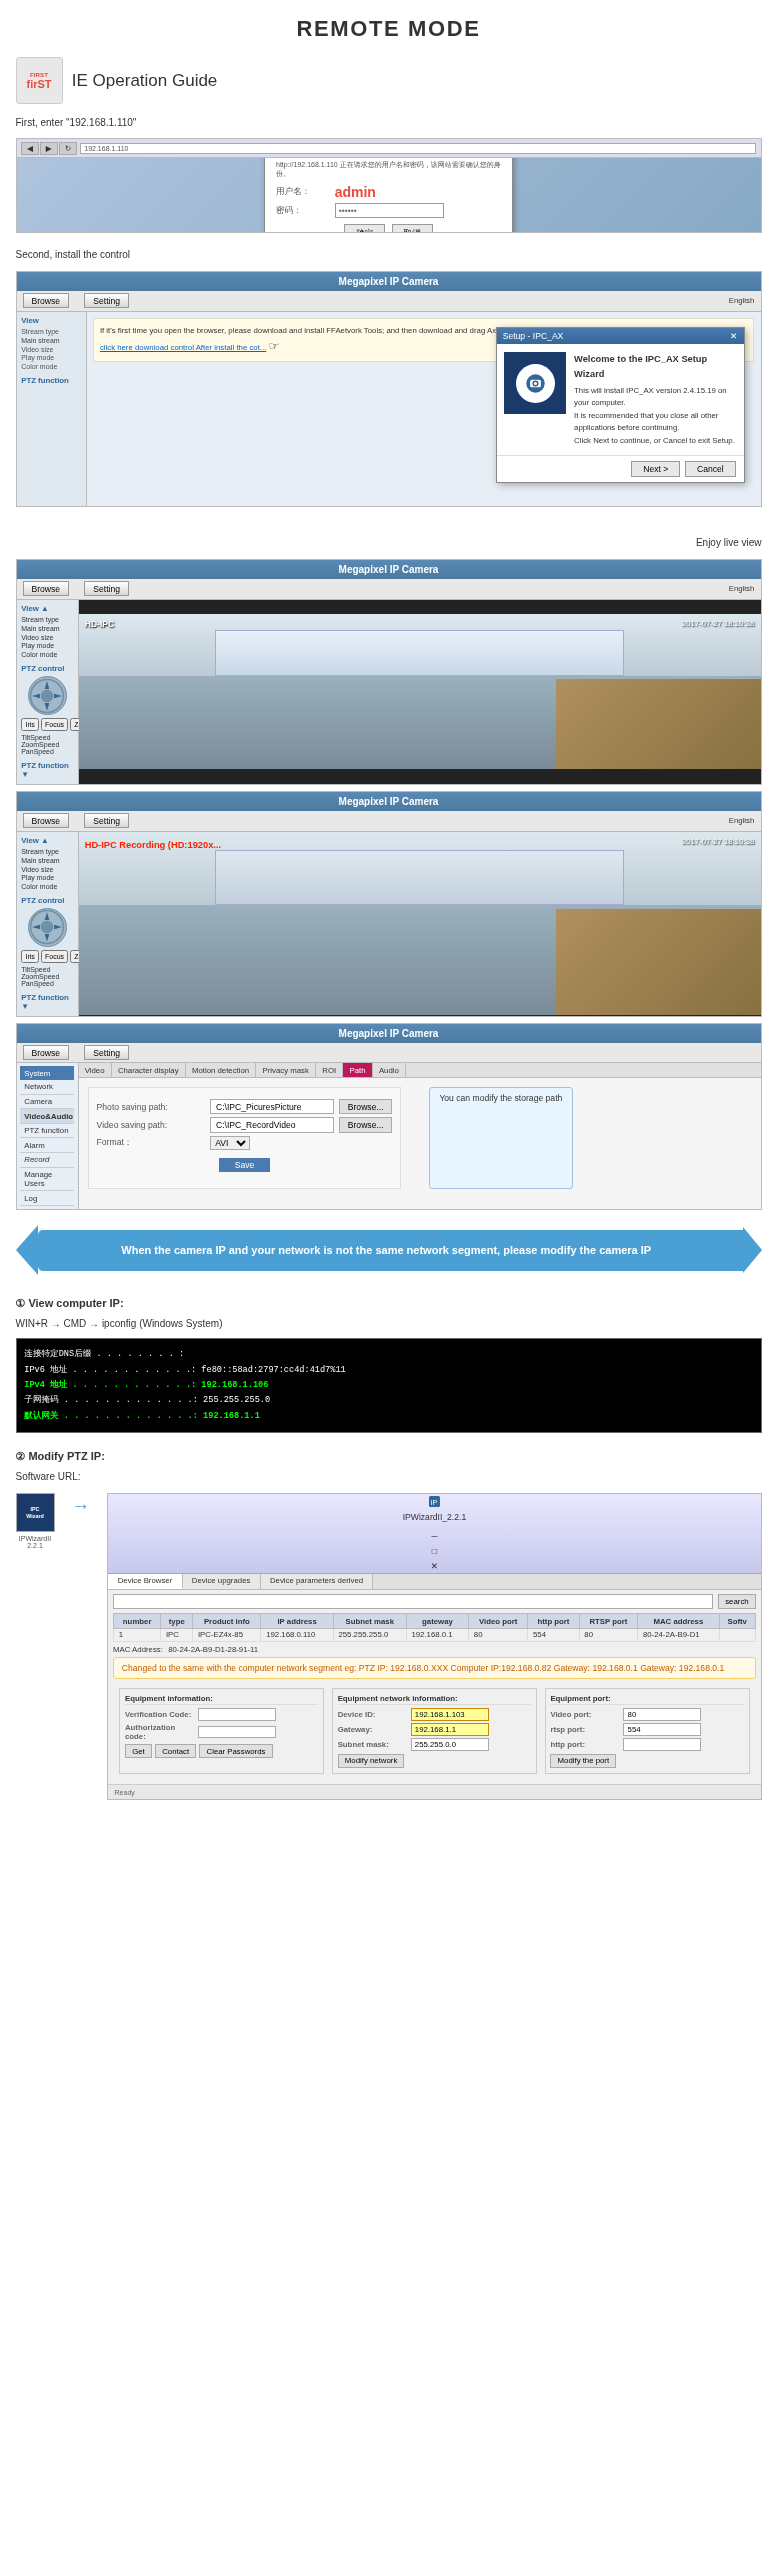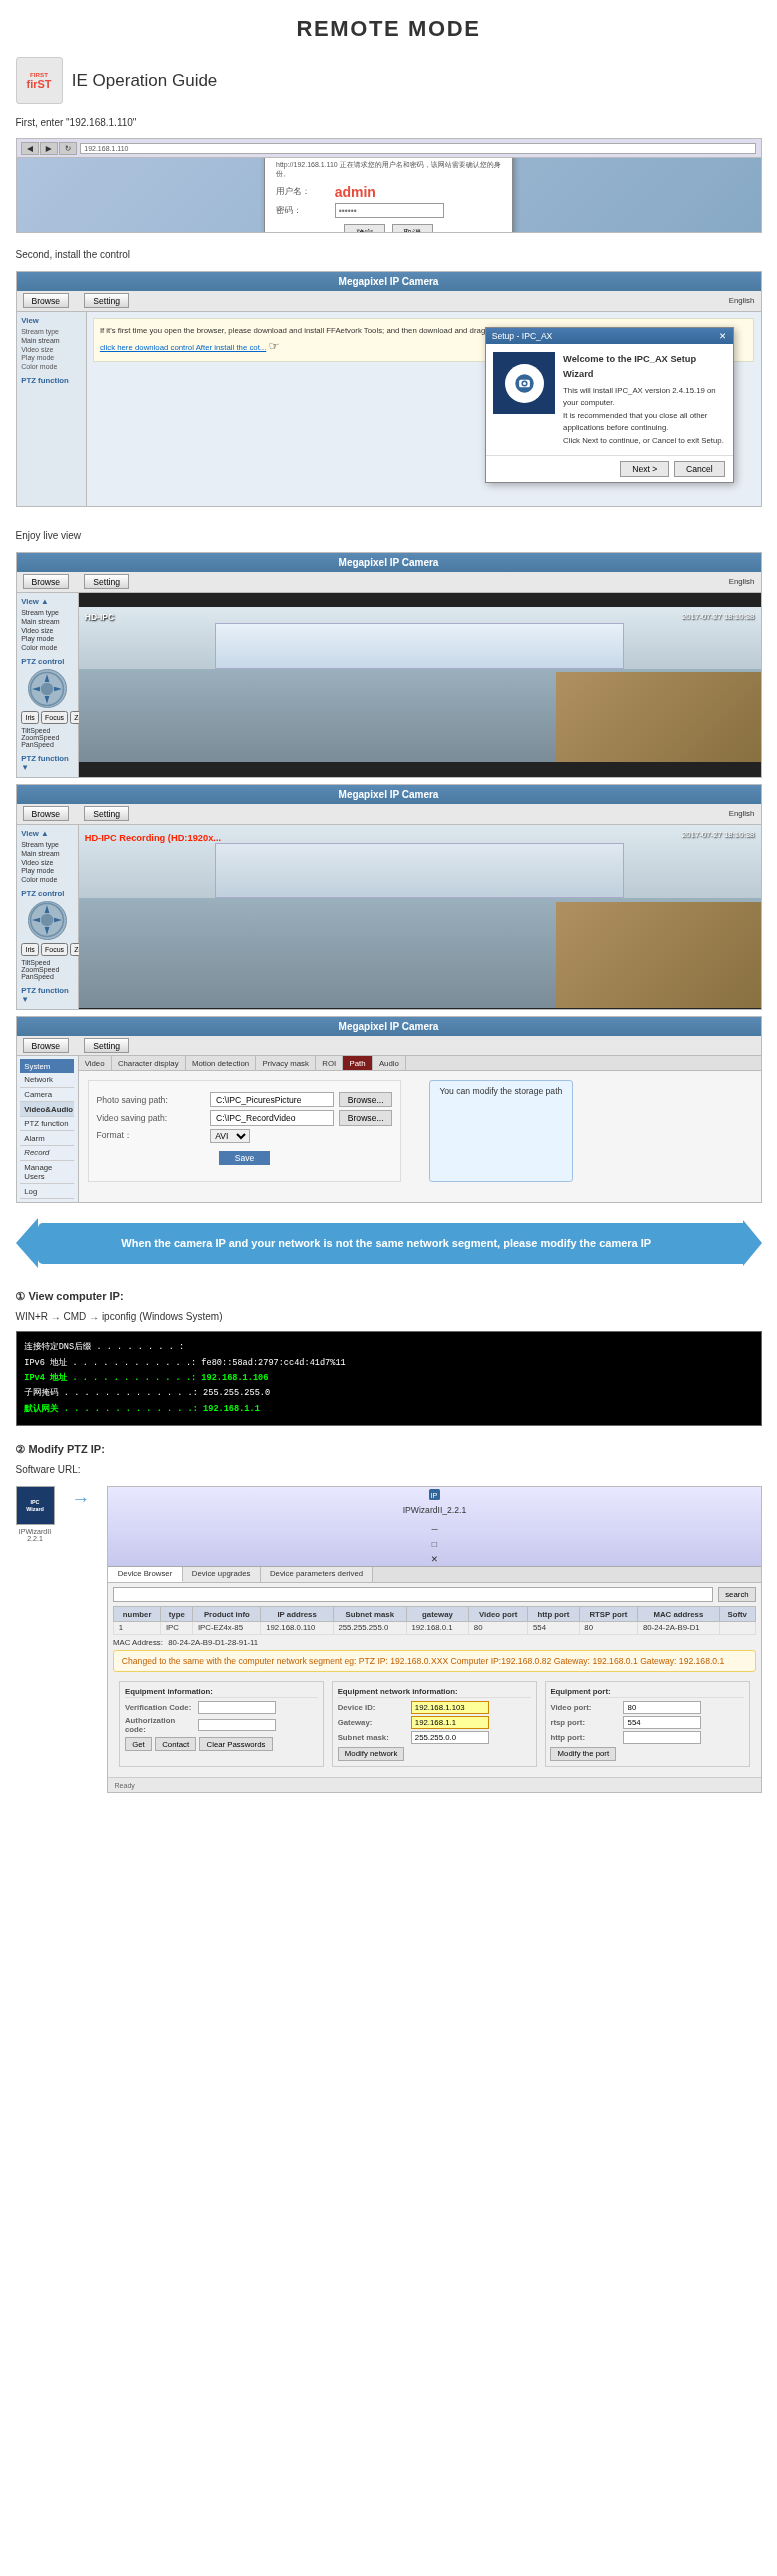--- a/index.html
+++ b/index.html
@@ -273,21 +273,21 @@
     }
 
     .install-link {
       color: #0066cc;
       text-decoration: underline;
       cursor: pointer;
     }
 
     .install-dialog-box {
       position: absolute;
-      right: 27px;
+      right: 16px;
       top: 15.5px;
       width: 249px;
       background: #fff;
       border: 0.8px solid #888;
       box-shadow: 2.3px 2.3px 7.8px rgba(0,0,0,0.3);
     }
 
     .install-dialog-title {
       background: linear-gradient(to bottom, #4a7ab0, #336699);
       color: #fff;
@@ -741,21 +741,21 @@
         </div>
         <div class="install-dialog-footer">
           <button class="dialog-btn">Next &gt;</button>
           <button class="dialog-btn">Cancel</button>
         </div>
       </div>
     </div>
   </div>
 </div>
 
-<div class="step-text" style="margin-top:19px;">Enjoy live view</div>
+<div class="step-text" style="margin-top:26px;text-align:right;">Enjoy live view</div>
 
 <div class="screenshot-box">
   <div class="camera-topbar">Megapixel IP Camera</div>
   <div class="camera-toolbar">
     <button class="toolbar-btn">Browse</button>
     <button class="toolbar-btn">Setting</button>
     <div style="flex:1;"></div>
     <span style="font-size:7.8px;">English</span>
   </div>
   <div class="camera-content">
@@ -884,21 +884,21 @@
     </div>
 
     <div style="flex:1;">
 
       <div style="display:flex;background:#e0e0e0;border-bottom:0.8px solid #bbb;font-size:7.8px;">
         <span style="padding:2.3px 6.2px;border-right:0.8px solid #bbb;cursor:pointer;">Video</span>
         <span style="padding:2.3px 6.2px;border-right:0.8px solid #bbb;cursor:pointer;">Character display</span>
         <span style="padding:2.3px 6.2px;border-right:0.8px solid #bbb;cursor:pointer;">Motion detection</span>
         <span style="padding:2.3px 6.2px;border-right:0.8px solid #bbb;cursor:pointer;">Privacy mask</span>
         <span style="padding:2.3px 6.2px;border-right:0.8px solid #bbb;cursor:pointer;">ROI</span>
-        <span style="padding:2.3px 6.2px;background:#7f1d1d;color:#fff;border-right:0.8px solid #bbb;cursor:pointer;">Path</span>
+        <span style="padding:2.3px 6.2px;background:#be185d;color:#fff;border-right:0.8px solid #bbb;cursor:pointer;">Path</span>
         <span style="padding:2.3px 6.2px;border-right:0.8px solid #bbb;cursor:pointer;">Audio</span>
       </div>
 
       <div style="padding:9.3px;display:flex;gap:12.4px;">
         <div style="background:#f8f8f8;border:0.8px solid #ddd;padding:7.8px;font-size:8.6px;min-width:218px;">
           <div class="settings-row">
             <span class="settings-label">Photo saving path:</span>
             <input type="text" class="settings-input" style="width: 124px;" value="C:\IPC_PicuresPicture">
             <button class="browse-btn">Browse...</button>
           </div>

